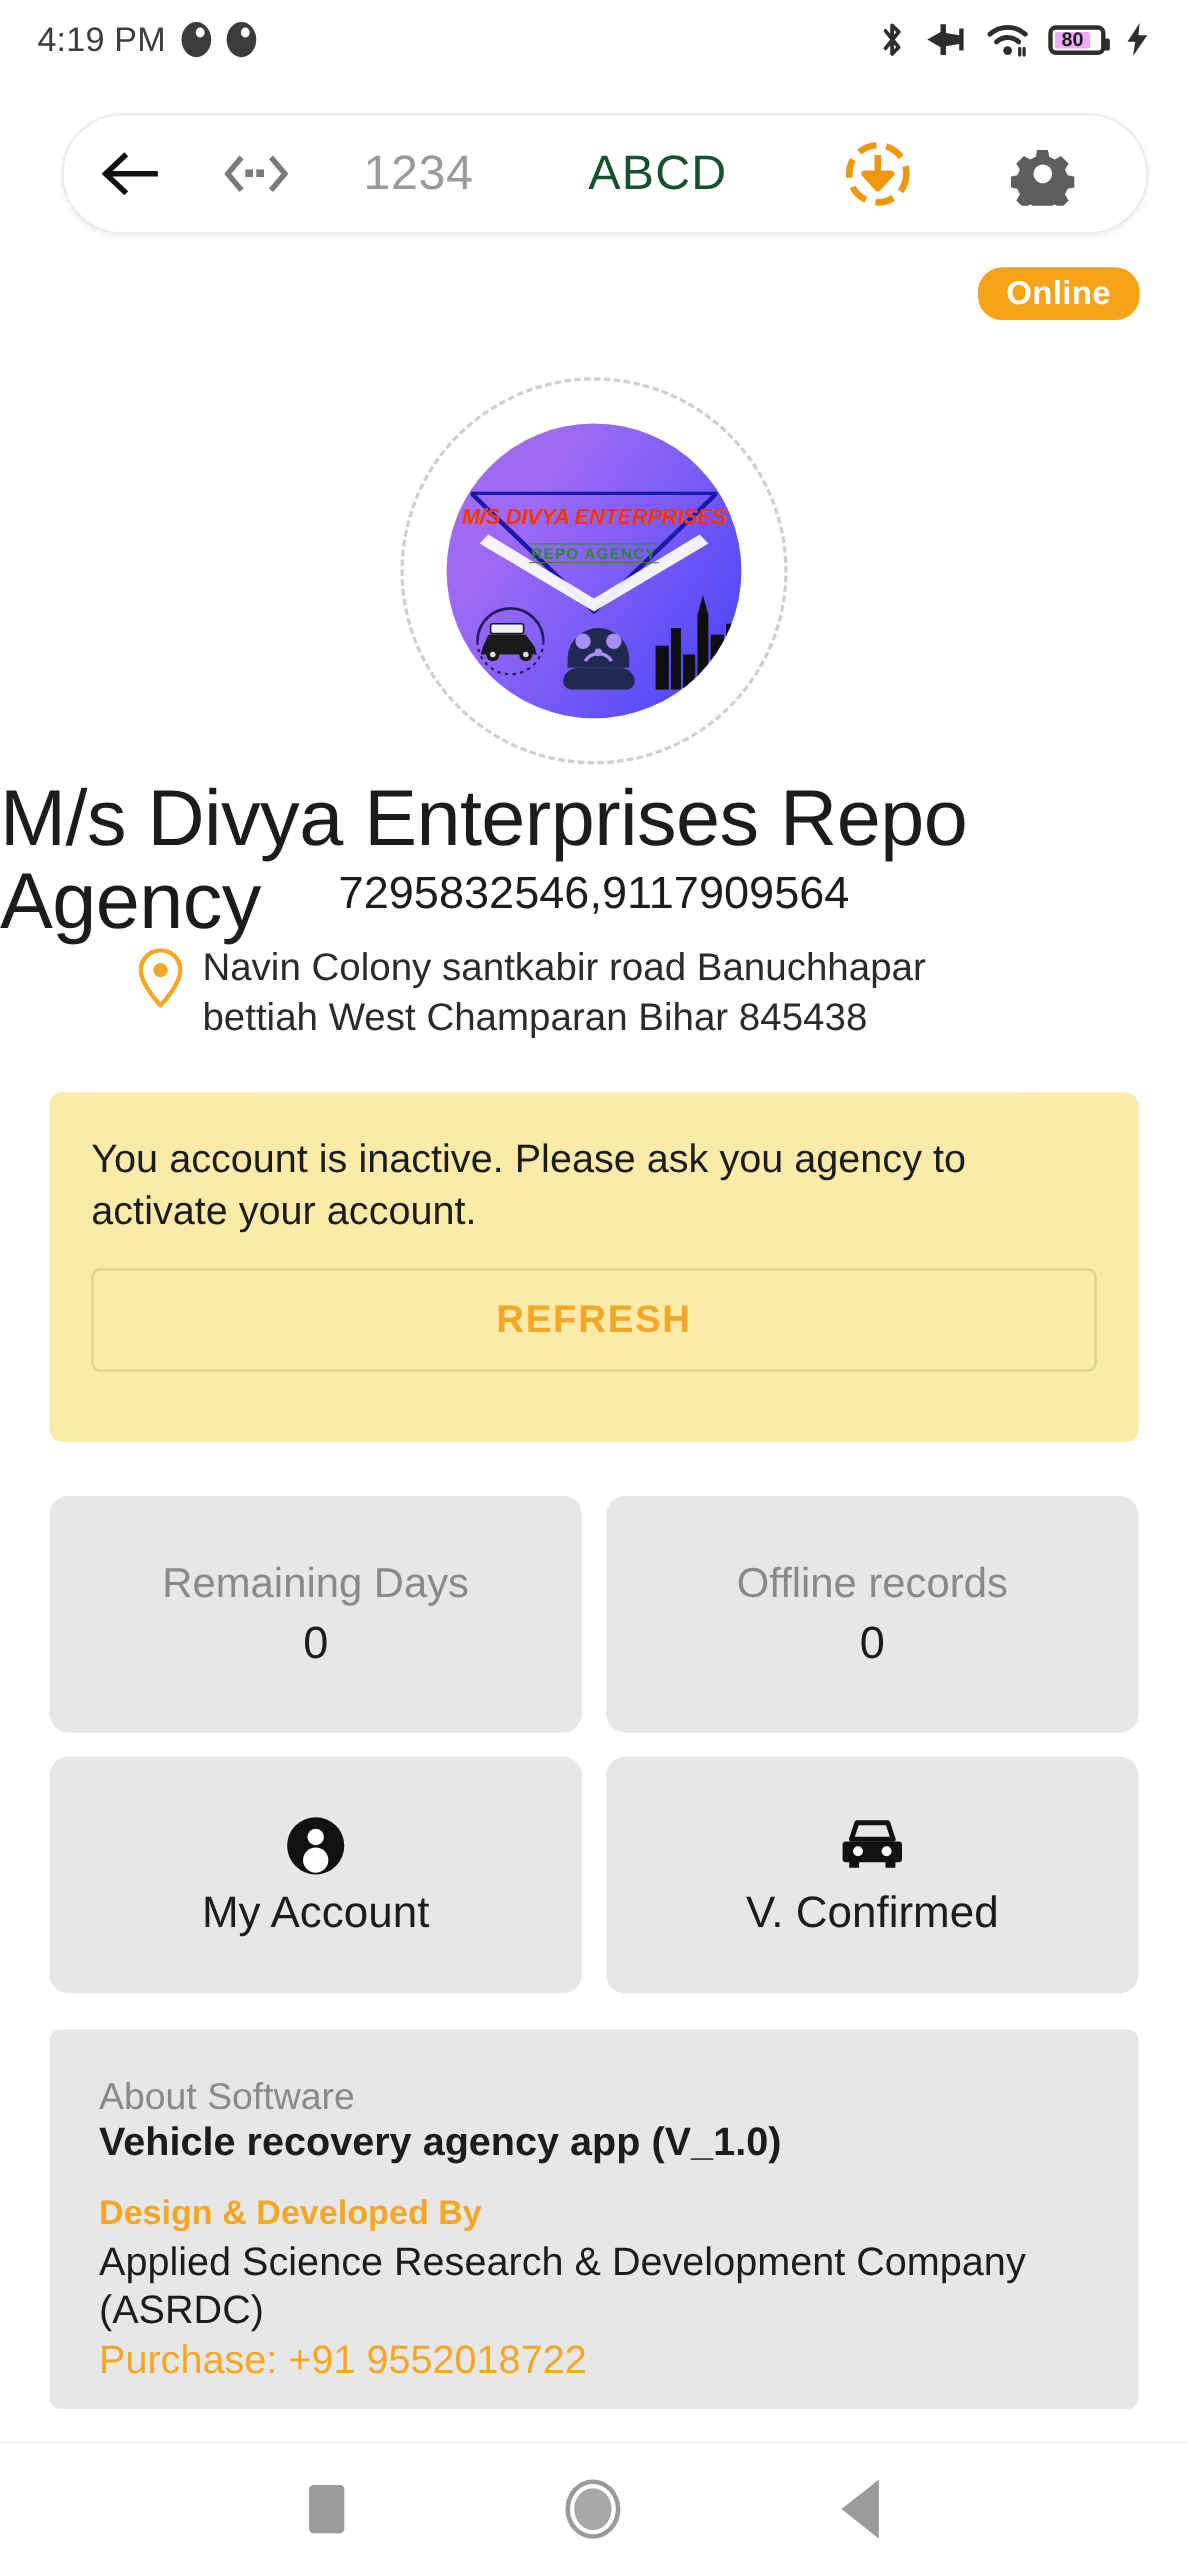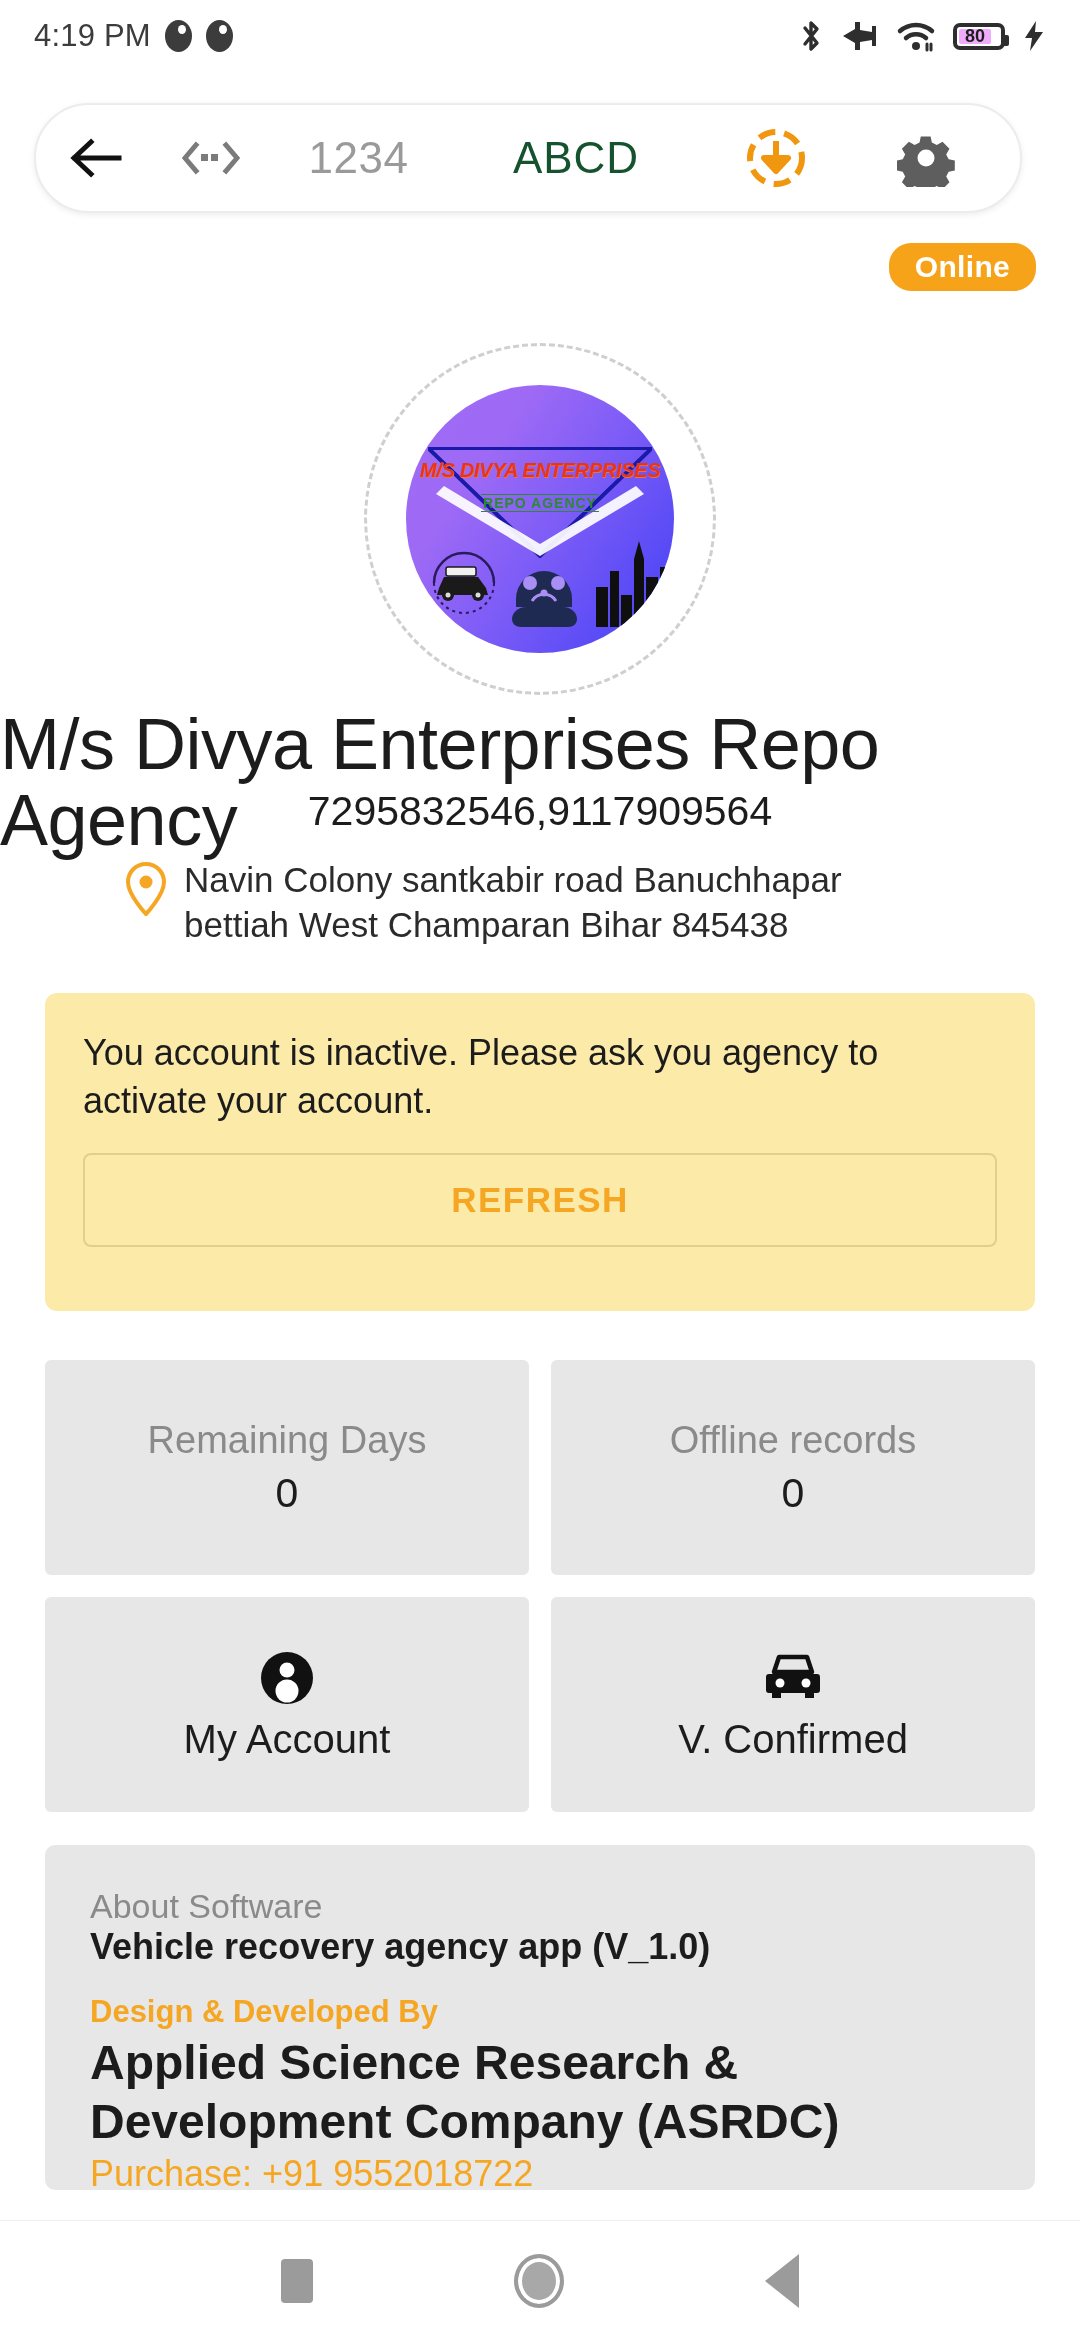--- a/index.html
+++ b/index.html
@@ -43,21 +43,21 @@
     background:#f0abfc; height:100%; width:80%; border-radius:2px;
     display:flex; align-items:center; justify-content:center;
   }
   .battery .pct {
     font-size:18px; color:#1c1c1c; font-weight:700; line-height:1;
     font-family:"Liberation Sans", sans-serif;
   }
 
   
   .toolbar {
-    position:absolute; top:103px; left:34px;
+    position:absolute; top:103px; left:56px;
     width:988px; height:110px;
     background:#ffffff; border:2px solid #ececec; border-radius:56px;
     box-shadow:0 2px 6px rgba(0,0,0,0.07);
     display:flex; align-items:center;
   }
   .tb-back { width:120px; display:flex; align-items:center; justify-content:center; }
   .tb-code { width:110px; display:flex; align-items:center; justify-content:center; }
   .tb-num {
     font-size:44px; color:#9a9a9a; font-weight:400;
     width:185px; text-align:center; letter-spacing:0.5px;
@@ -149,41 +149,41 @@
     color:#f5a623; font-size:35px; font-weight:700; letter-spacing:1.5px;
     display:flex; align-items:center; justify-content:center; cursor:pointer;
   }
 
   
   .grid {
     position:absolute; top:1360px; left:45px; width:990px;
     display:grid; grid-template-columns:1fr 1fr; gap:22px;
   }
   .tile {
-    background:#e7e7e7; border-radius:6px; height:215px;
+    background:#e7e7e7; border-radius:17px; height:215px;
     display:flex; flex-direction:column; align-items:center; justify-content:center;
     gap:8px; cursor:pointer;
   }
   .tile-label { font-size:38px; color:#8a8a8a; font-weight:400; }
   .tile-value { font-size:41px; color:#1c1c1c; font-weight:400; }
   .tile-action-label { font-size:40px; color:#1c1c1c; font-weight:400; }
   .tile-icon { height:62px; display:flex; align-items:center; justify-content:center; }
 
   
   .about-card {
     position:absolute; top:1845px; left:45px;
     width:990px; height:345px;
     background:#e7e7e7; border-radius:10px;
     padding:42px 45px 0 45px;
   }
   .about-head { font-size:34px; color:#8a8a8a; margin-bottom:0; }
   .about-app { font-size:36px; color:#1c1c1c; font-weight:700; margin-bottom:26px; }
   .about-dev-by { font-size:31px; color:#f5a623; font-weight:700; margin-bottom:4px; }
   .about-company {
-    font-size:48px; color:#1c1c1c; font-weight:700; line-height:1.22; margin-bottom:2px;
+    font-size:36px; color:#1c1c1c; font-weight:400; line-height:1.22; margin-bottom:2px;
   }
   .about-purchase { font-size:36px; color:#f5a623; font-weight:400; }
 
   
   .navbar {
     position:absolute; bottom:0; left:0; width:1080px; height:120px;
     background:#ffffff; border-top:1px solid #f0f0f0;
     display:flex; align-items:center; justify-content:space-around;
     padding:0 180px;
   }

